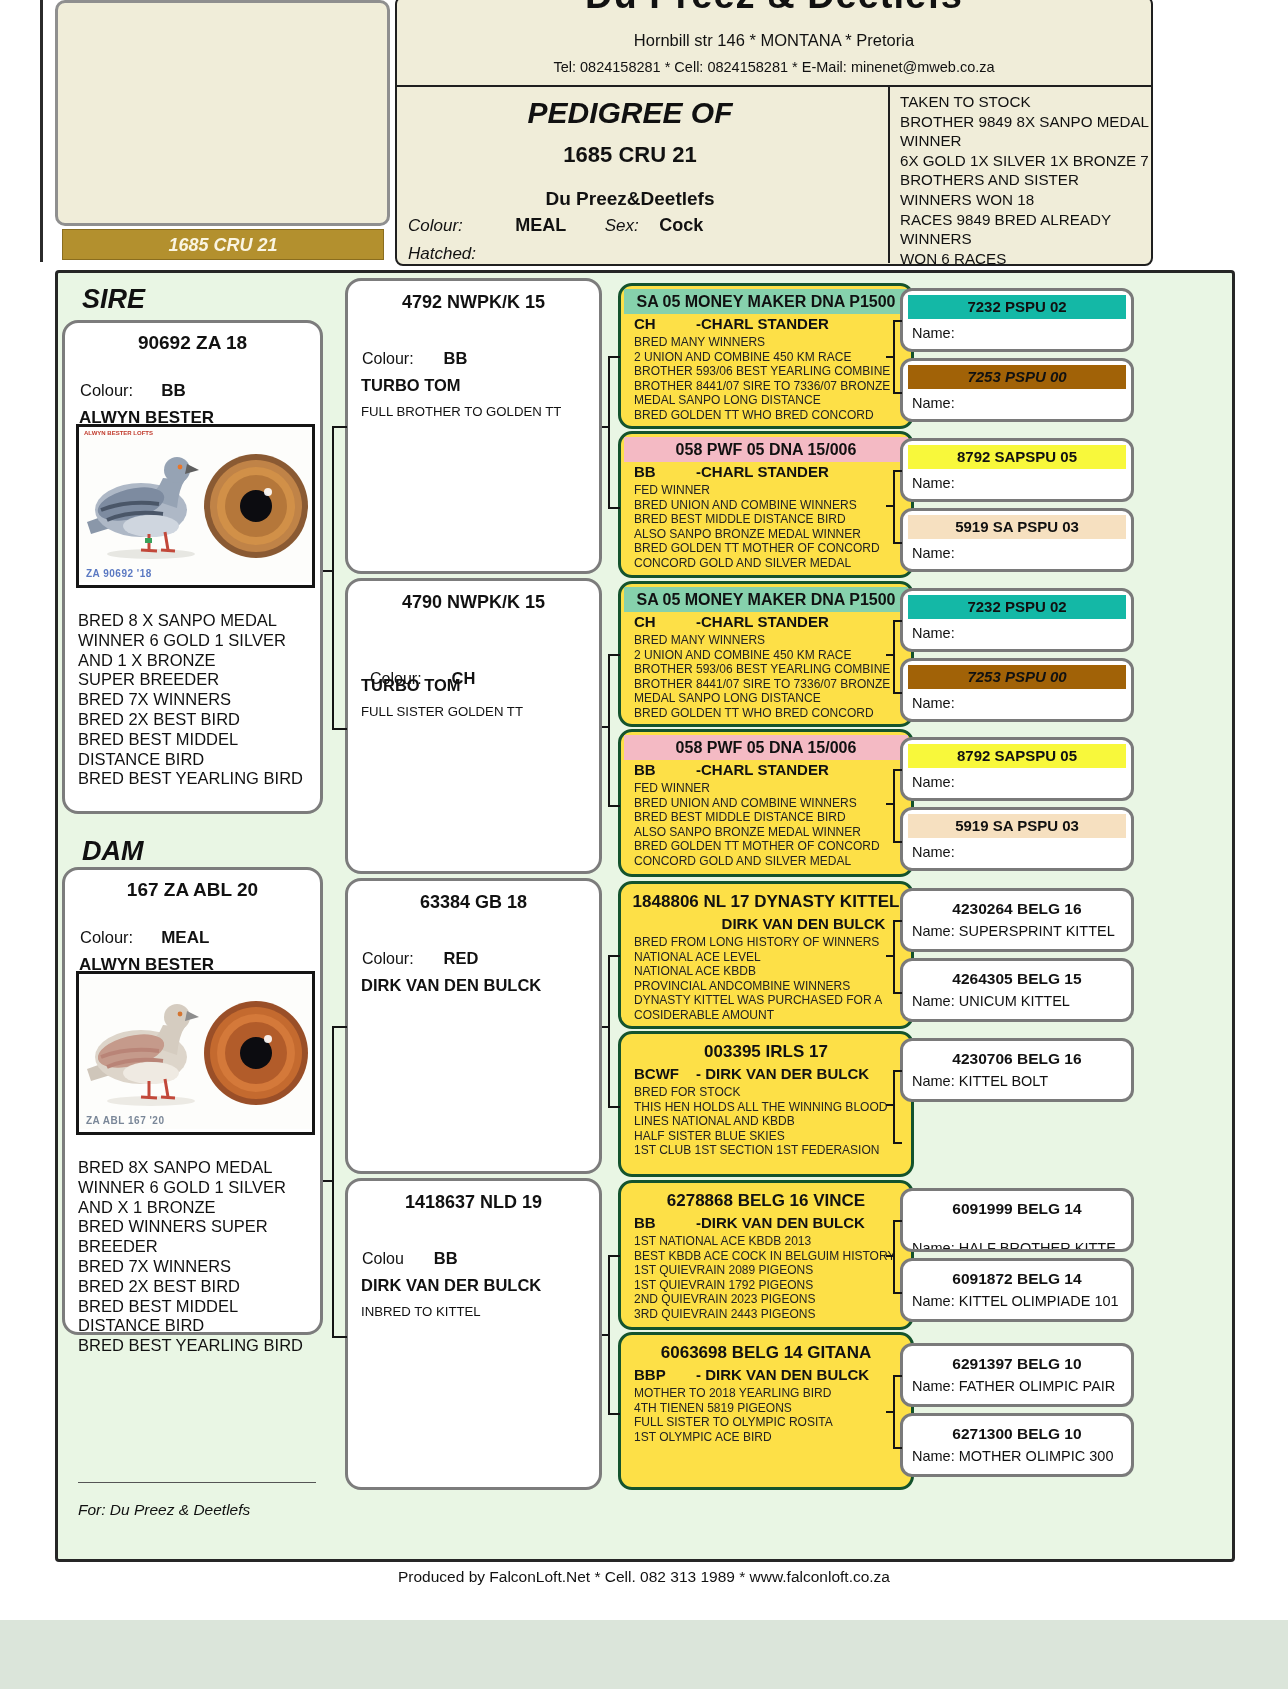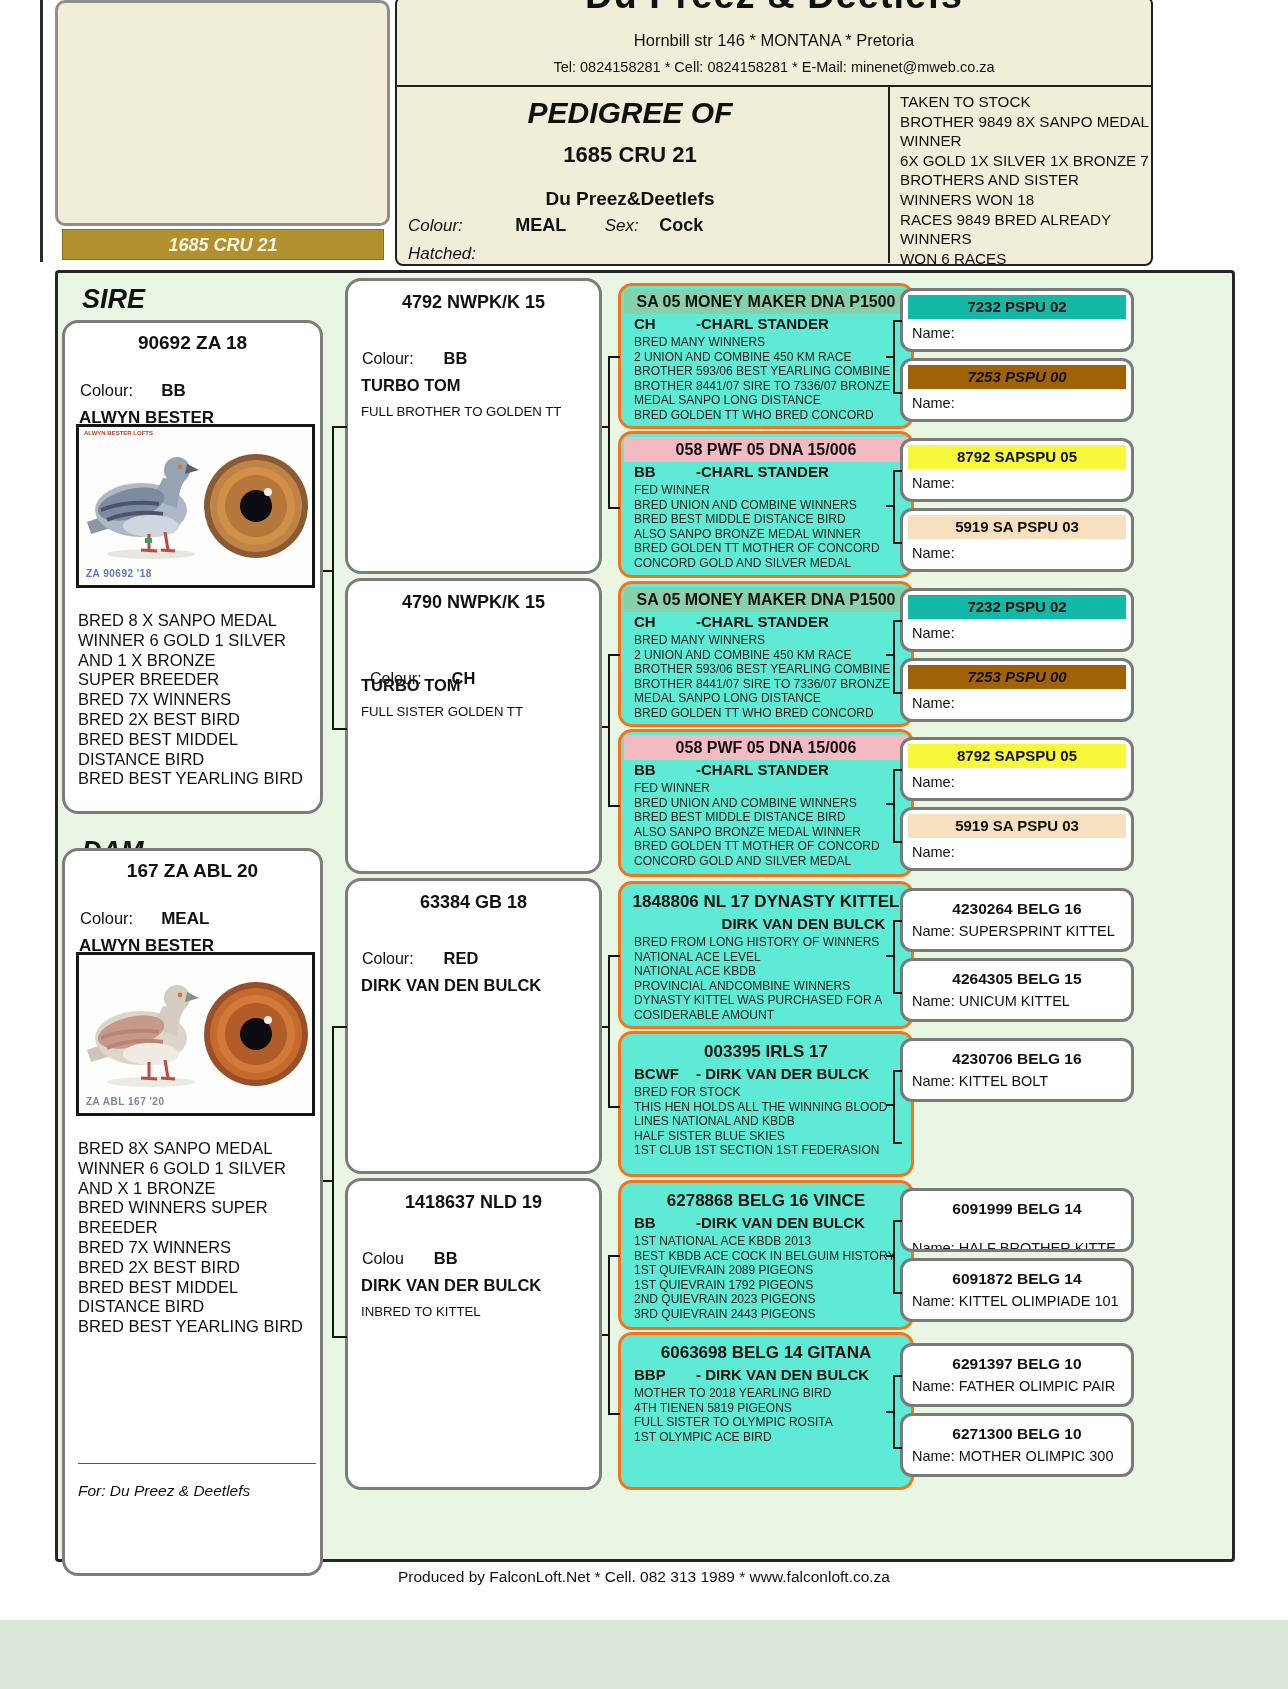--- a/index.html
+++ b/index.html
@@ -46,21 +46,21 @@
 
   
   .g2{left:345px;width:257px;background:#fff;border:3px solid #7c7c7c;border-radius:16px;}
   .g2r{position:absolute;top:11px;left:0;width:100%;text-align:center;font-weight:bold;font-size:18px;}
   .g2c{position:absolute;top:68px;left:14px;font-size:16px;}
   .g2c b{font-size:16.5px;margin-left:30px;}
   .g2n{position:absolute;top:95px;left:13px;font-weight:bold;font-size:16.5px;}
   .g2note{position:absolute;top:123px;left:13px;font-size:13.2px;}
 
   
-  .g3{left:618px;width:296px;background:#5eead4;border:3px solid #f97316;border-radius:14px;overflow:hidden;}
+  .g3{left:618px;width:296px;background:#fde047;border:3px solid #14532d;border-radius:14px;overflow:hidden;}
   .g3h{margin:3px 3px 0;height:25px;font-weight:bold;font-size:16px;line-height:25px;text-align:center;
        white-space:nowrap;overflow:hidden;}
   .g3h.plainh{background:none;font-size:17px;margin-top:5px;}
   .g3s{margin:1px 0 0 13px;font-weight:bold;font-size:15px;display:flex;}
   .g3s .l{width:62px;flex:none;}
   .g3s .r{flex:1;}
   .g3s.subcenter .r{text-align:center;}
   .g3b{margin:3px 10px 0 13px;font-size:12px;line-height:14.6px;white-space:pre-line;color:#222;}
   .bg-green{background:#86d1ac;}
   .bg-pink{background:#f4bac4;}
@@ -156,21 +156,21 @@
 WINNER 6 GOLD 1 SILVER
 AND 1 X BRONZE
 SUPER BREEDER
 BRED 7X WINNERS
 BRED 2X BEST BIRD
 BRED BEST MIDDEL
 DISTANCE BIRD
 BRED BEST YEARLING BIRD</div>
   </div>
 
-  <div class="abs g1" style="top:848px;height:728px;">
+  <div class="abs g1" style="top:867px;height:468px;">
     <div class="g1r">167 ZA ABL  20</div>
     <div class="g1c"><span>Colour:</span><b>MEAL</b></div>
     <div class="g1b">ALWYN BESTER</div>
     <div class="photo">
       <svg viewBox="0 0 233 152">
         <rect width="233" height="152" fill="#fdfdfb"></rect>
         <ellipse cx="72" cy="124" rx="44" ry="5" fill="#eceae4"></ellipse>
         <circle cx="177" cy="76" r="52" fill="#9a4f28"></circle>
         <circle cx="177" cy="76" r="46" fill="#c46a2f"></circle>
         <circle cx="177" cy="76" r="39" fill="#d4793a"></circle>

